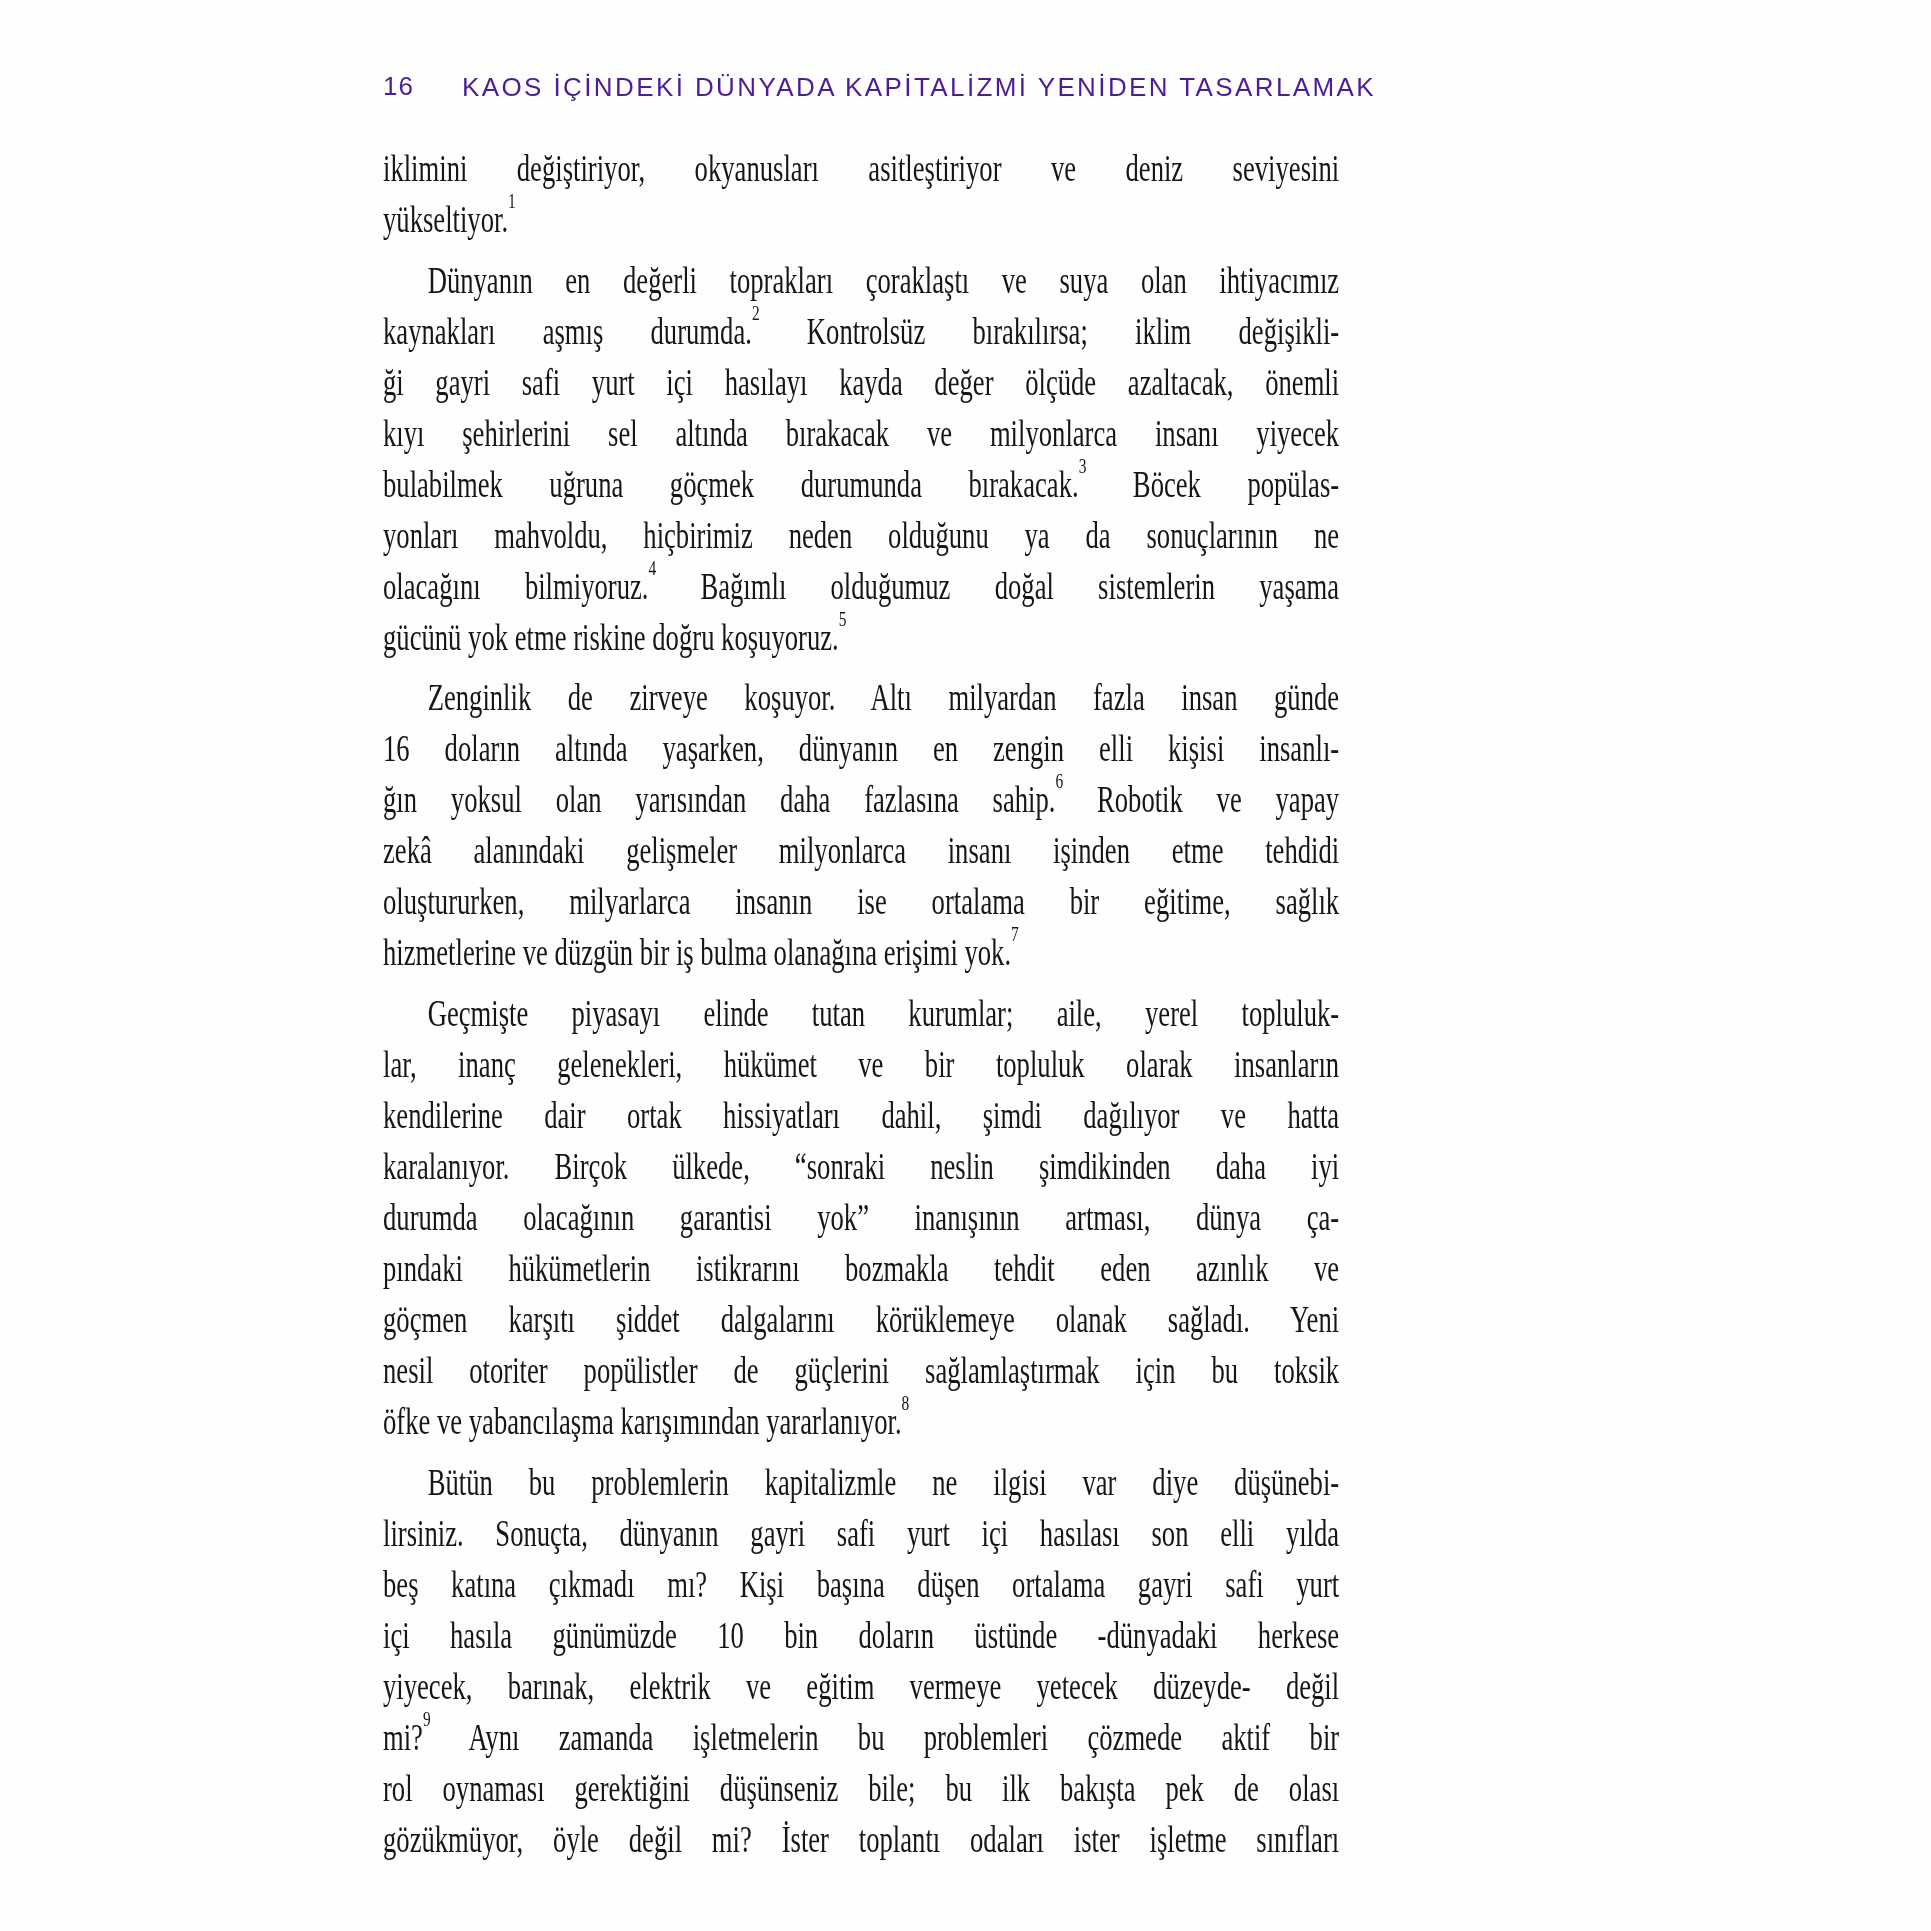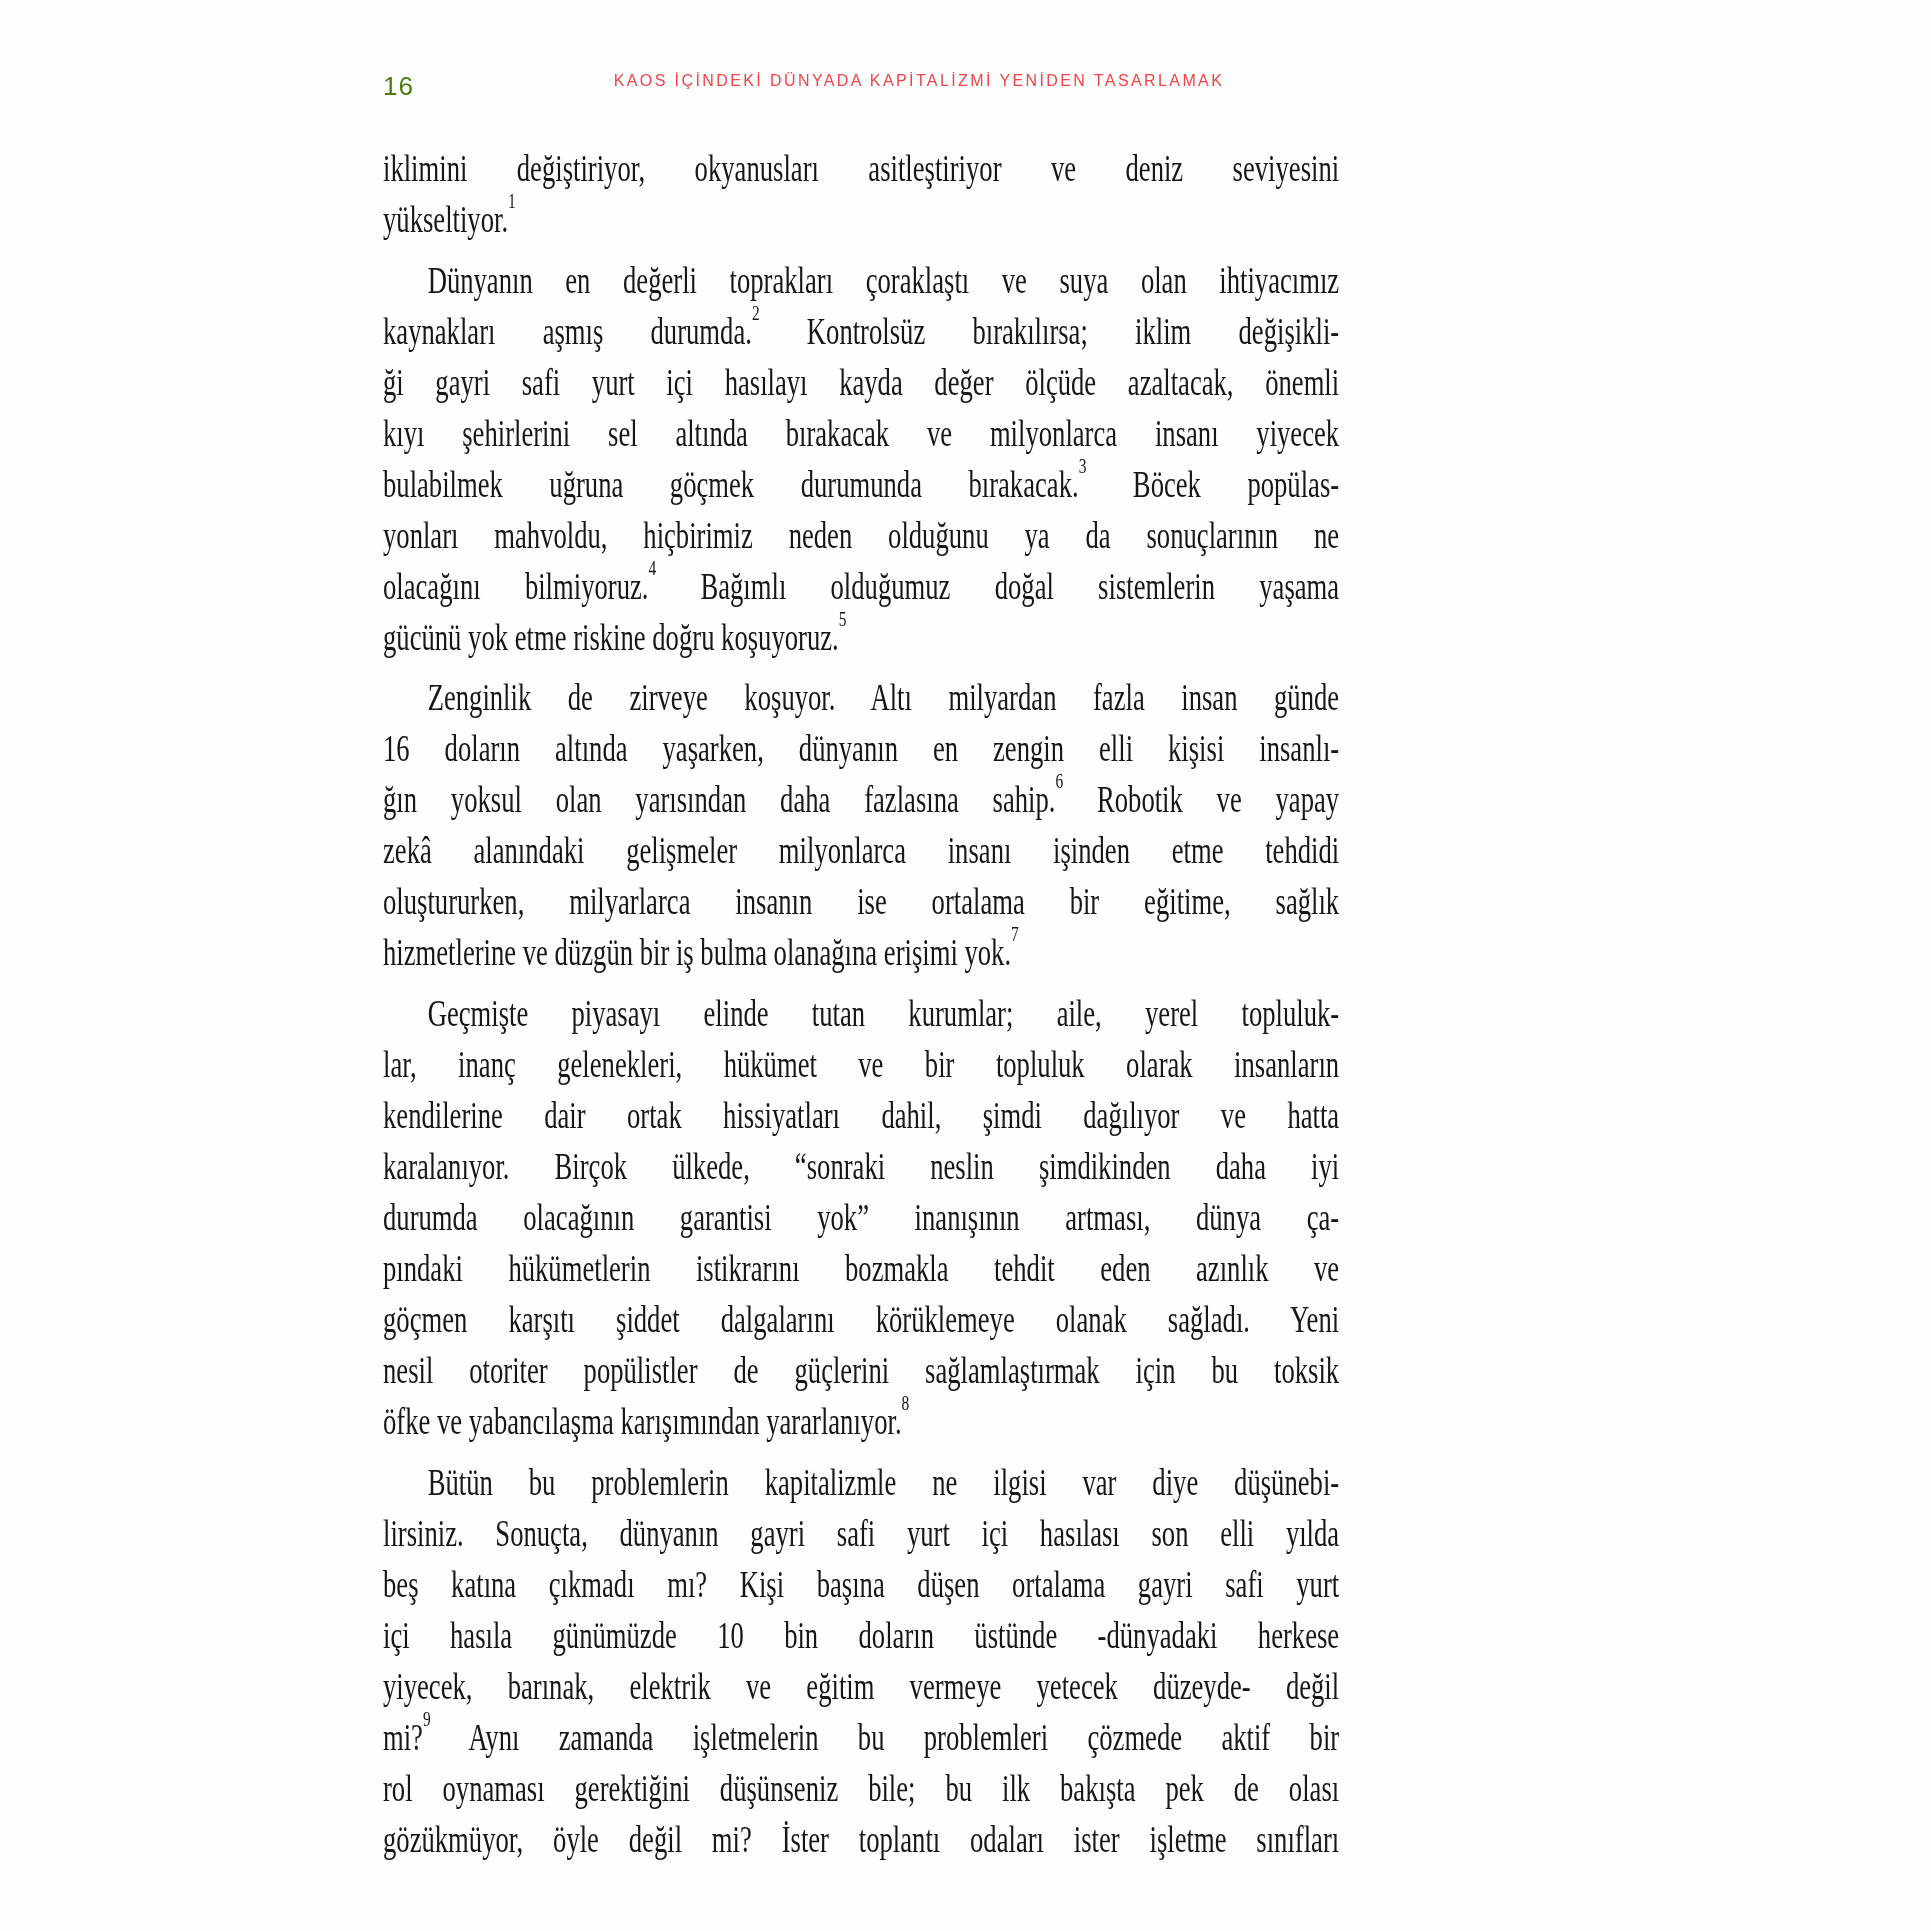--- a/index.html
+++ b/index.html
@@ -24,32 +24,32 @@
     width: 956px;
     height: 33px;
   }
   .page-number {
     position: absolute;
     left: 0;
     top: 0;
     font-family: "Liberation Sans", "DejaVu Sans", sans-serif;
     font-size: 26px;
     letter-spacing: 1px;
-    color: #4d7c0f;
+    color: #4c1d95;
   }
   .running-title {
     position: absolute;
     left: 58px;
     right: -58px;
     top: 1px;
     text-align: center;
     font-family: "Liberation Sans", "DejaVu Sans", sans-serif;
-    font-size: 16px;
+    font-size: 26px;
     letter-spacing: 2.4px;
-    color: #ef4444;
+    color: #4c1d95;
     white-space: nowrap;
   }
   
   .text-column {
     position: absolute;
     top: 143px;
     left: 383px;
     width: 956px;
     height: 1738px;
     font-family: Liberation Serif, serif;

